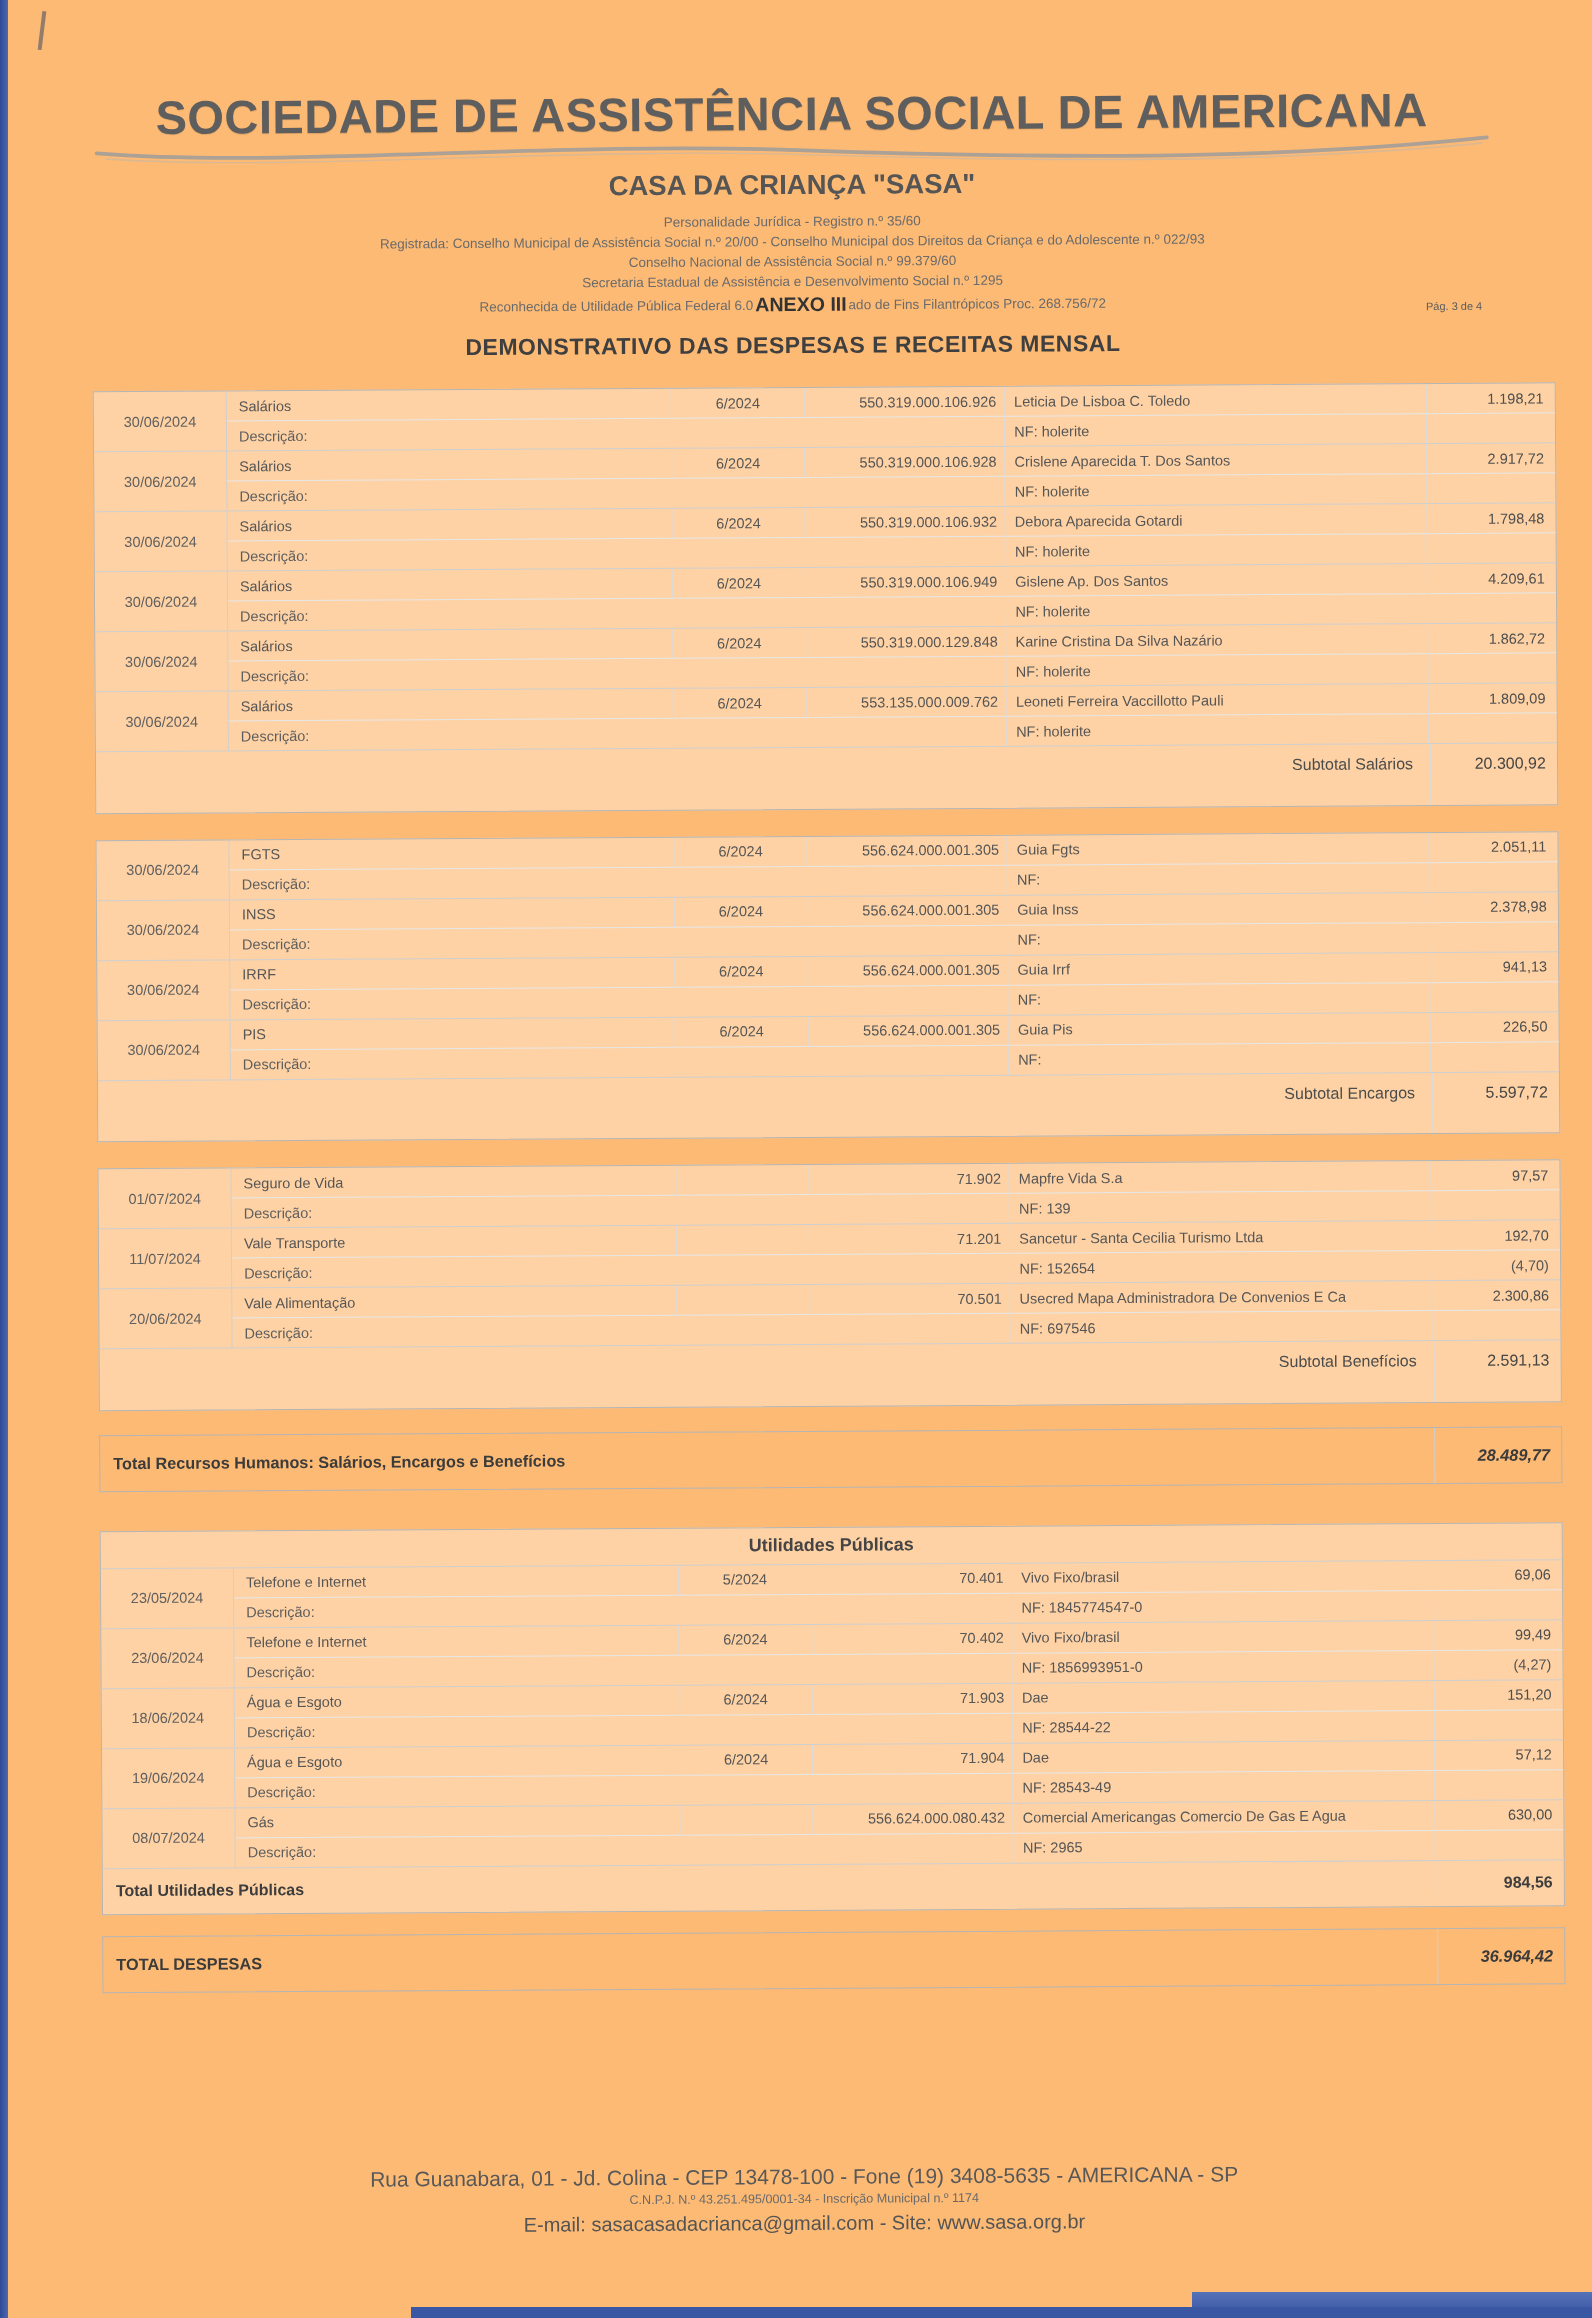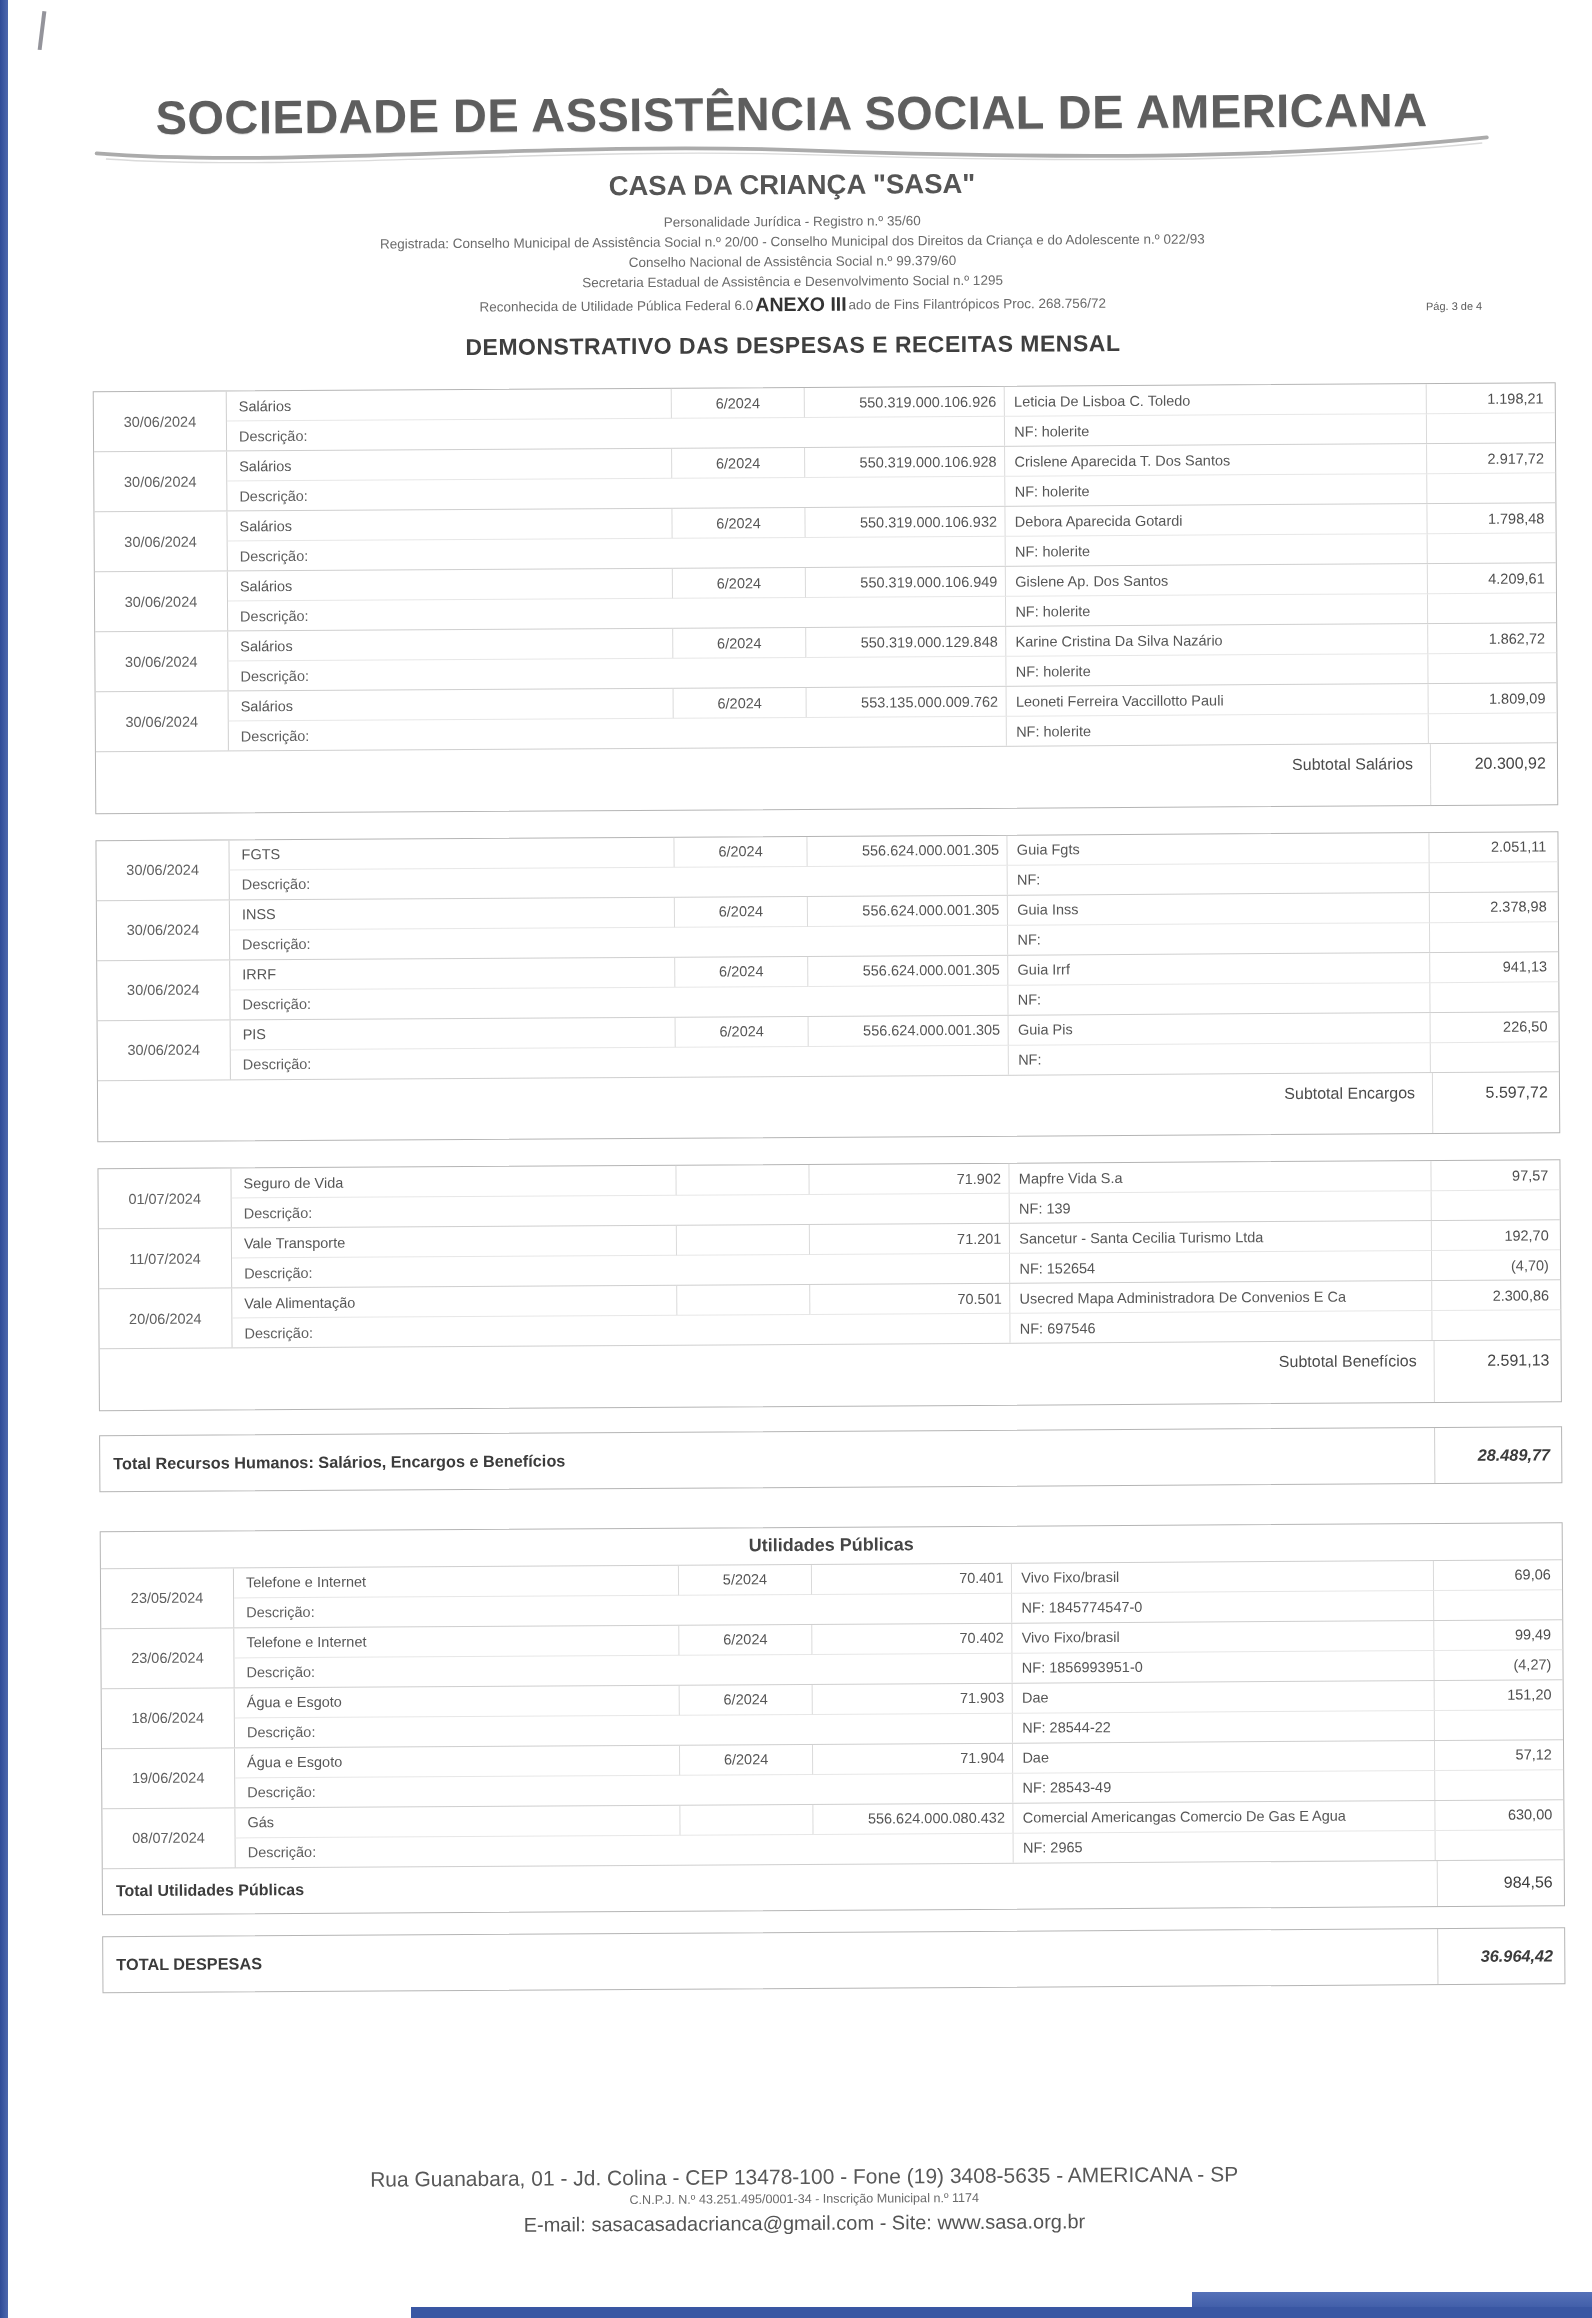--- a/index.html
+++ b/index.html
@@ -1,17 +1,17 @@
 <!DOCTYPE html>
 <html lang="pt" style="font-size:7.5px"><head>
 <meta charset="utf-8">
 <style>
   html,body{margin:0;padding:0;background:#e8e8e6;}
   .page{
-    position:relative;width:1593px;height:2319px;background:#ffffff;
+    position:relative;width:1593px;height:2319px;background:#fdba74;
     overflow:hidden;font-family:"Liberation Sans",sans-serif;color:#4a4a4a;
   }
   
   .edge-left{position:absolute;left:0;top:0;width:7.5px;height:100%;
     background:linear-gradient(90deg,#2e4b97,#4d68ae);z-index:5;}
   .edge-bottom{position:absolute;left:411px;right:0;bottom:0;height:12px;background:#3a57a3;z-index:5;}
   .edge-corner{position:absolute;right:0;bottom:0;width:401px;height:27px;
     background:linear-gradient(180deg,#5571b8,#33519e);z-index:4;}
   .scan-mark{position:absolute;left:40px;top:11.2px;width:3.7px;height:39px;background:#5a5a66;
     opacity:.65;transform:rotate(7deg);z-index:3;}
@@ -62,21 +62,21 @@
   .total-value{display:flex;align-items:center;justify-content:flex-end;padding-right:11.2px;
     border-left:0.9px solid #cfcfcf;font-weight:bold;font-size:16.3px;color:#3b3b3b;font-style:italic;}
   .mt-total{margin-top:24px;}
   .mt-util{margin-top:39px;}
   .mt-grand{margin-top:21.5px;}
   .util-title-row{height:36px;display:flex;align-items:center;justify-content:center;
     font-weight:bold;font-size:18px;color:#454545;border-bottom:0.9px solid #cfcfcf;}
   .util-total{display:grid;grid-template-columns:1334px 1fr;height:45px;}
   .util-total-label{display:flex;align-items:center;padding-left:13px;font-weight:bold;font-size:16px;color:#3d3d3d;}
   .util-total-value{display:flex;align-items:center;justify-content:flex-end;padding-right:11.2px;
-    border-left:0.9px solid #dadada;font-weight:normal;font-size:16px;color:#3d3d3d;}
+    border-left:0.9px solid #dadada;font-weight:bold;font-size:16px;color:#3d3d3d;}
 
   
   .footer{position:absolute;left:0;top:2164px;width:100%;text-align:center;}
   .f-address{font-size:21px;color:#585858;line-height:26px;}
   .f-cnpj{font-size:12.6px;color:#6a6a6a;line-height:19.6px;}
   .f-contact{font-size:20px;color:#545454;line-height:27px;}
 </style>
 </head>
 <body>
 

